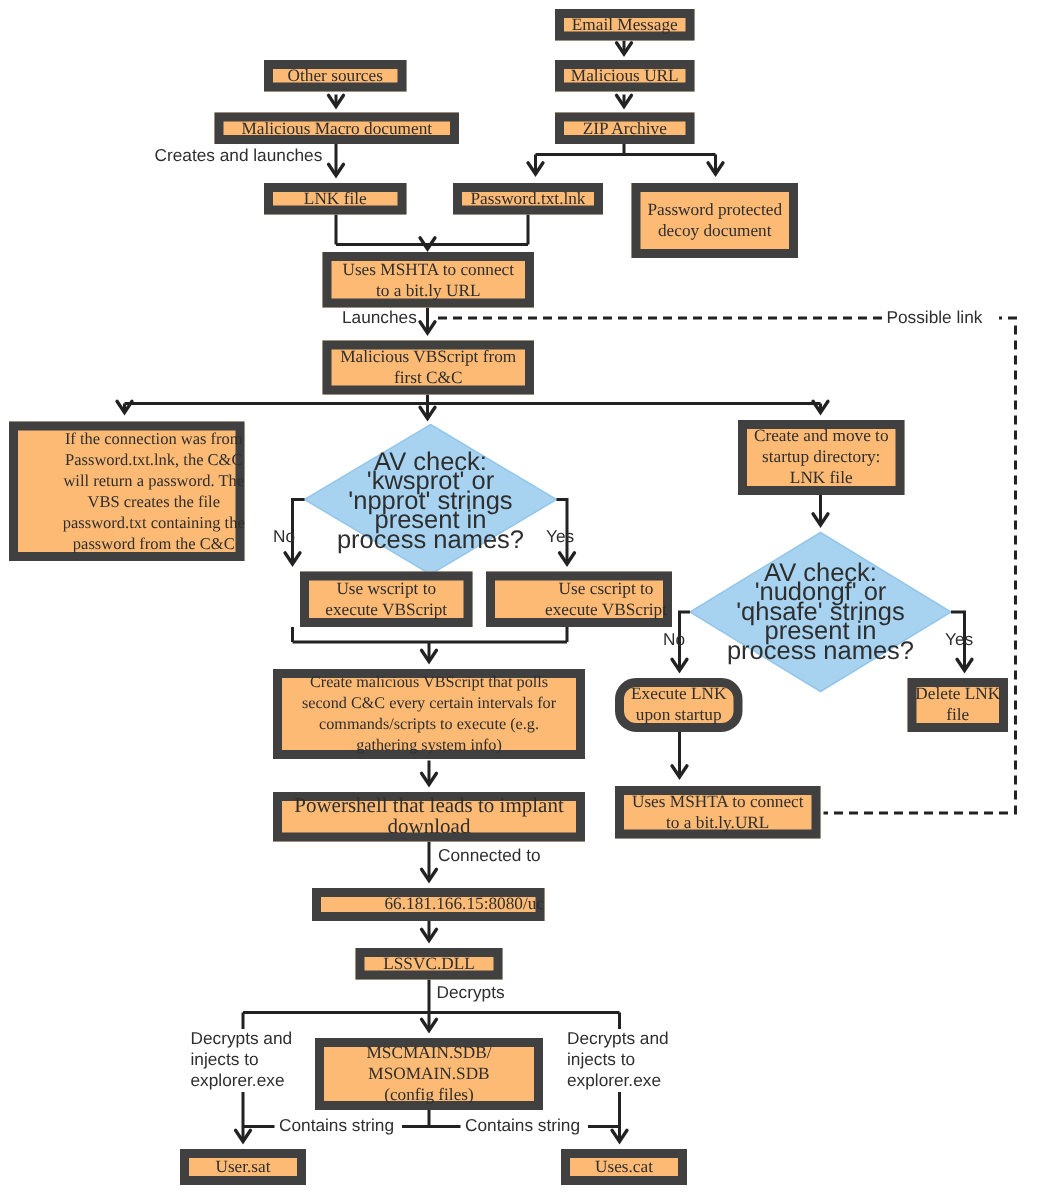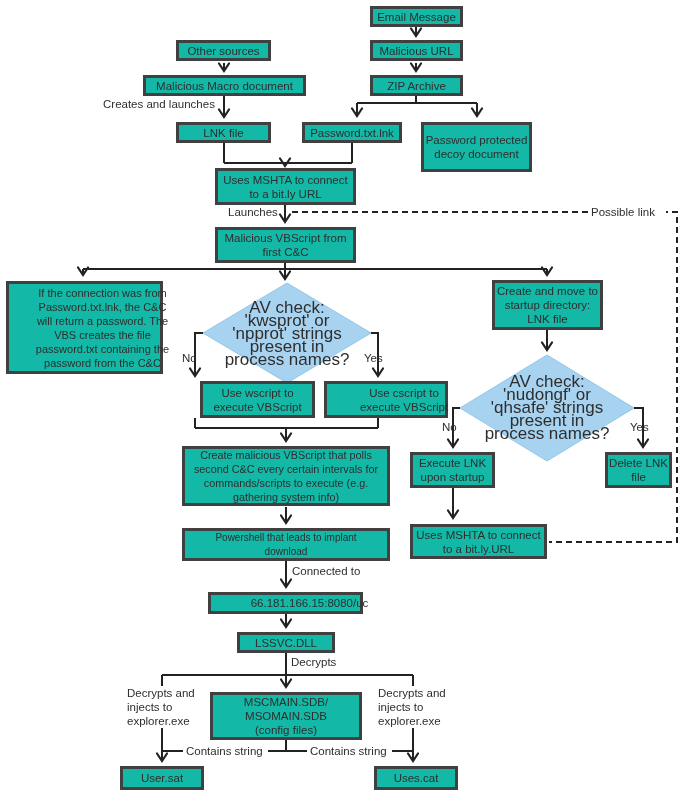--- a/index.html
+++ b/index.html
@@ -6,25 +6,25 @@
   .canvas{
     position:relative;width:694px;height:798px;background:#ffffff;
     font-family:"Liberation Sans",sans-serif;color:#2e2e2e;overflow:hidden;
   }
   svg.connectors{position:absolute;left:0;top:0;}
   .node{
     position:absolute;display:flex;align-items:center;justify-content:center;
     text-align:center;white-space:pre;font-size:11.5px;line-height:14px;
     box-sizing:border-box;
   }
-  .node.box{background:#14b8a6;border:3px solid #404040;}
+  .node.box{background:#fdba74;border:6px solid #404040;font-family:Liberation Serif, serif;}
   .node.diamond{background:transparent;font-size:17px;line-height:13px;}
   [data-name="password-info-note-box"]{font-size:11px;line-height:14px;}
   [data-name="create-malicious-vbscript-polls-box"]{font-size:10.8px;}
-  [data-name="powershell-implant-box"]{font-size:10px;}
+  [data-name="powershell-implant-box"]{font-size:14px;}
   .edge-label{
     position:absolute;font-size:11.5px;line-height:14px;white-space:pre;
     text-align:left;color:#2e2e2e;
   }
   .edge-label.bg{background:#ffffff;padding:0 3px;}
 </style>
 </head>
 <body>
 
 <div class="canvas" data-name="flowchart-canvas">
@@ -110,21 +110,21 @@
       <div class="node box" data-name="use-cscript-box" style="left: 324px; top: 381px; width: 124px; height: 37px; padding-left: 36px;">Use cscript to
 execute VBScript</div>
       <div class="node box" data-name="create-move-startup-box" style="left: 492px; top: 280px; width: 111px; height: 50px;">Create and move to
 startup directory:
 LNK file</div>
       <div class="node diamond" data-name="av-check-2-diamond-text" style="left: 477px; top: 372px; width: 140px; height: 70px;">AV check:
 'nudongf' or
 'qhsafe' strings
 present in
 process names?</div>
-      <div class="node box" data-name="execute-lnk-startup-box" style="left: 410px; top: 452px; width: 85px; height: 36px;">Execute LNK
+      <div class="node box" data-name="execute-lnk-startup-box" style="left: 410px; top: 452px; width: 85px; height: 36px; border-radius: 14px;">Execute LNK
 upon startup</div>
       <div class="node box" data-name="delete-lnk-file-box" style="left: 605px; top: 452px; width: 67px; height: 36px;">Delete LNK
 file</div>
       <div class="node box" data-name="uses-mshta-bitly-2-box" style="left: 410px; top: 524px; width: 137px; height: 35px;">Uses MSHTA to connect
 to a bit.ly.URL</div>
       <div class="node box" data-name="create-malicious-vbscript-polls-box" style="left: 182px; top: 446px; width: 208px; height: 60px;">Create malicious VBScript that polls
 second C&amp;C every certain intervals for
 commands/scripts to execute (e.g.
 gathering system info)</div>
       <div class="node box" data-name="powershell-implant-box" style="left: 182px; top: 528px; width: 208px; height: 33px;">Powershell that leads to implant

